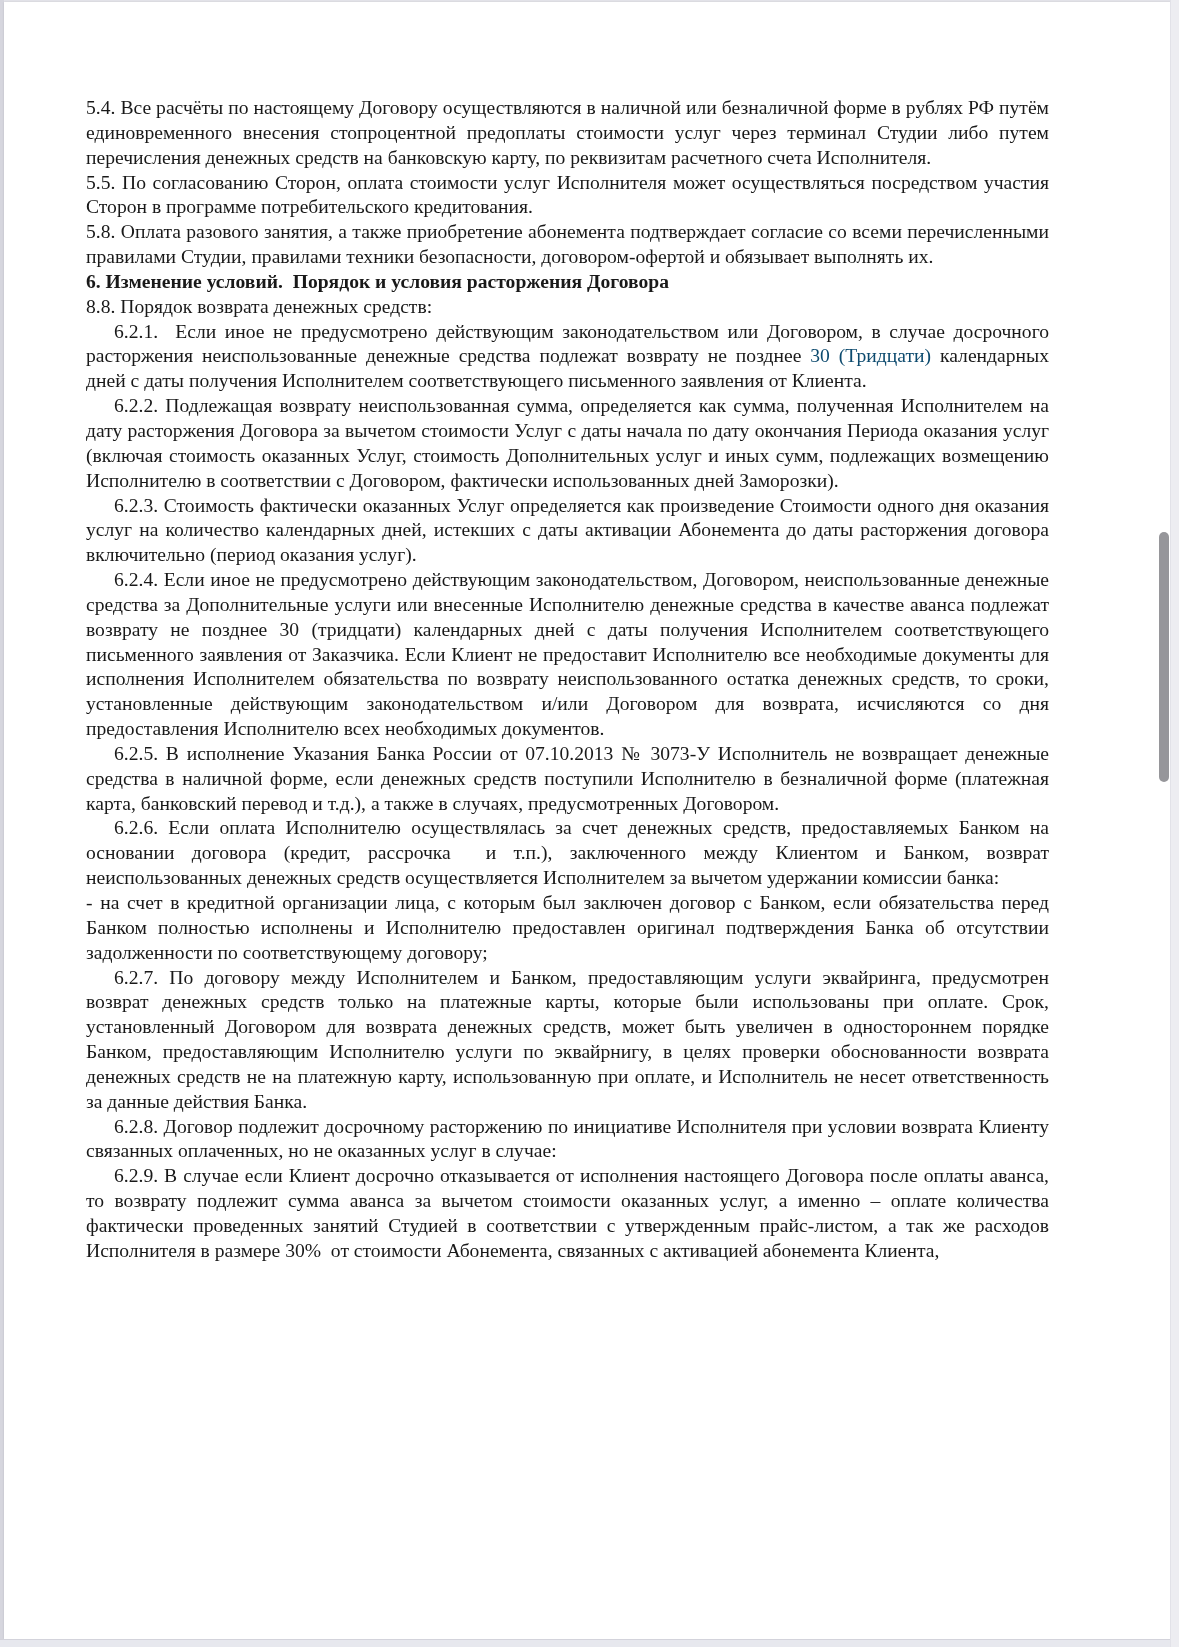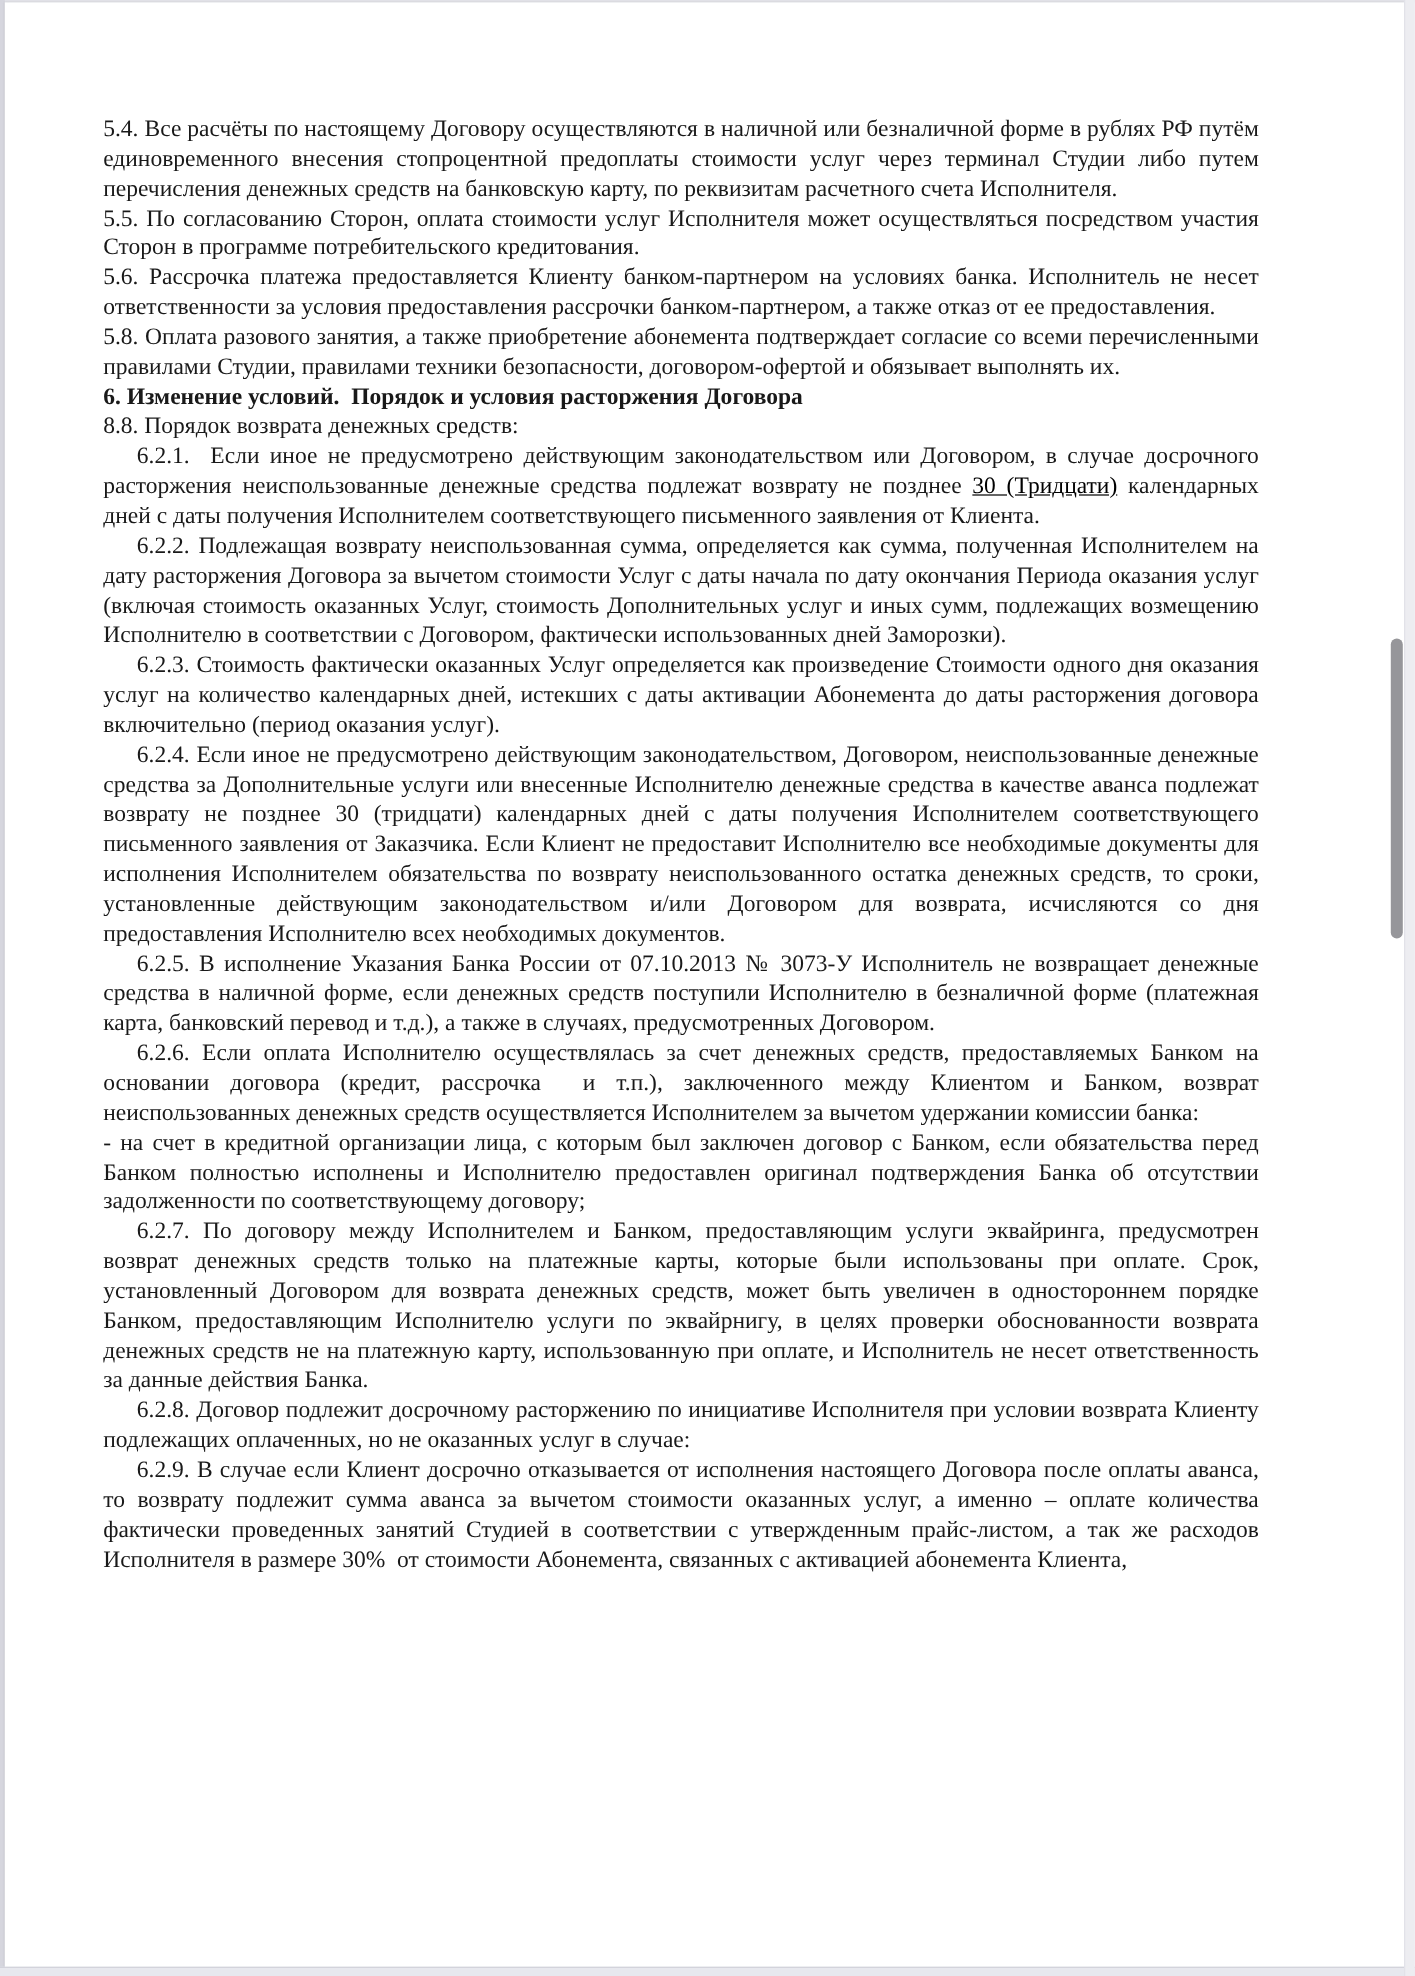--- a/index.html
+++ b/index.html
@@ -90,32 +90,31 @@
 </head>
 <body>
 
 <div class="viewer">
   <div class="top-edge"></div>
   <div class="left-edge"></div>
   <div class="page">
     <div class="content">
         <p class="para"><span>5.4. Все расчёты по настоящему Договору осуществляются в наличной или безналичной форме в рублях РФ путём единовременного внесения стопроцентной предоплаты стоимости услуг через терминал Студии либо путем перечисления денежных средств на банковскую карту, по реквизитам расчетного счета Исполнителя.</span></p>
         <p class="para"><span>5.5. По согласованию Сторон, оплата стоимости услуг Исполнителя может осуществляться посредством участия Сторон в программе потребительского кредитования.</span></p>
-        <p class="para"><span>5.6. Рассрочка платежа предоставляется Клиенту банком-партнером на условиях банка. Исполнитель не несет ответственности за условия предоставления рассрочки банком-партнером, а также отказ от ее предоставления.</span></p>
         <p class="para"><span>5.8. Оплата разового занятия, а также приобретение абонемента подтверждает согласие со всеми перечисленными правилами Студии, правилами техники безопасности, договором-офертой и обязывает выполнять их.</span></p>
         <p class="para heading"><span>6. Изменение условий.&nbsp; Порядок и условия расторжения Договора</span></p>
         <p class="para"><span>8.8. Порядок возврата денежных средств:</span></p>
-        <p class="para indent"><span>6.2.1.&nbsp; Если иное не предусмотрено действующим законодательством или Договором, в случае досрочного расторжения неиспользованные денежные средства подлежат возврату не позднее </span><span style="color: #000000; text-decoration: underline;">30 (Тридцати)</span><span> календарных дней с даты получения Исполнителем соответствующего письменного заявления от Клиента.</span></p>
+        <p class="para indent"><span>6.2.1.&nbsp; Если иное не предусмотрено действующим законодательством или Договором, в случае досрочного расторжения неиспользованные денежные средства подлежат возврату не позднее </span><span style="color: #0c4a6e;">30 (Тридцати)</span><span> календарных дней с даты получения Исполнителем соответствующего письменного заявления от Клиента.</span></p>
         <p class="para indent"><span>6.2.2. Подлежащая возврату неиспользованная сумма, определяется как сумма, полученная Исполнителем на дату расторжения Договора за вычетом стоимости Услуг с даты начала по дату окончания Периода оказания услуг (включая стоимость оказанных Услуг, стоимость Дополнительных услуг и иных сумм, подлежащих возмещению Исполнителю в соответствии с Договором, фактически использованных дней Заморозки).</span></p>
         <p class="para indent"><span>6.2.3. Стоимость фактически оказанных Услуг определяется как произведение Стоимости одного дня оказания услуг на количество календарных дней, истекших с даты активации Абонемента до даты расторжения договора включительно (период оказания услуг).</span></p>
         <p class="para indent"><span>6.2.4. Если иное не предусмотрено действующим законодательством, Договором, неиспользованные денежные средства за Дополнительные услуги или внесенные Исполнителю денежные средства в качестве аванса подлежат возврату не позднее 30 (тридцати) календарных дней с даты получения Исполнителем соответствующего письменного заявления от Заказчика. Если Клиент не предоставит Исполнителю все необходимые документы для исполнения Исполнителем обязательства по возврату неиспользованного остатка денежных средств, то сроки, установленные действующим законодательством и/или Договором для возврата, исчисляются со дня предоставления Исполнителю всех необходимых документов.</span></p>
         <p class="para indent"><span>6.2.5. В исполнение Указания Банка России от 07.10.2013 № 3073-У Исполнитель не возвращает денежные средства в наличной форме, если денежных средств поступили Исполнителю в безналичной форме (платежная карта, банковский перевод и т.д.), а также в случаях, предусмотренных Договором.</span></p>
         <p class="para indent"><span>6.2.6. Если оплата Исполнителю осуществлялась за счет денежных средств, предоставляемых Банком на основании договора (кредит, рассрочка&nbsp; и т.п.), заключенного между Клиентом и Банком, возврат неиспользованных денежных средств осуществляется Исполнителем за вычетом удержании комиссии банка:</span></p>
         <p class="para"><span>- на счет в кредитной организации лица, с которым был заключен договор с Банком, если обязательства перед Банком полностью исполнены и Исполнителю предоставлен оригинал подтверждения Банка об отсутствии задолженности по соответствующему договору;</span></p>
         <p class="para indent"><span>6.2.7. По договору между Исполнителем и Банком, предоставляющим услуги эквайринга, предусмотрен возврат денежных средств только на платежные карты, которые были использованы при оплате. Срок, установленный Договором для возврата денежных средств, может быть увеличен в одностороннем порядке Банком, предоставляющим Исполнителю услуги по эквайрнигу, в целях проверки обоснованности возврата денежных средств не на платежную карту, использованную при оплате, и Исполнитель не несет ответственность за данные действия Банка.</span></p>
-        <p class="para indent"><span>6.2.8. Договор подлежит досрочному расторжению по инициативе Исполнителя при условии возврата Клиенту подлежащих оплаченных, но не оказанных услуг в случае:</span></p>
+        <p class="para indent"><span>6.2.8. Договор подлежит досрочному расторжению по инициативе Исполнителя при условии возврата Клиенту связанных оплаченных, но не оказанных услуг в случае:</span></p>
         <p class="para indent"><span>6.2.9. В случае если Клиент досрочно отказывается от исполнения настоящего Договора после оплаты аванса, то возврату подлежит сумма аванса за вычетом стоимости оказанных услуг, а именно – оплате количества фактически проведенных занятий Студией в соответствии с утвержденным прайс-листом, а так же расходов Исполнителя в размере 30%&nbsp; от стоимости Абонемента, связанных с активацией абонемента Клиента,</span></p>
       </div>
   </div>
   <div class="bottom-edge"></div>
   <div class="right-edge"></div>
   <div class="scroll-thumb"></div>
 </div>
 
 </body></html>

